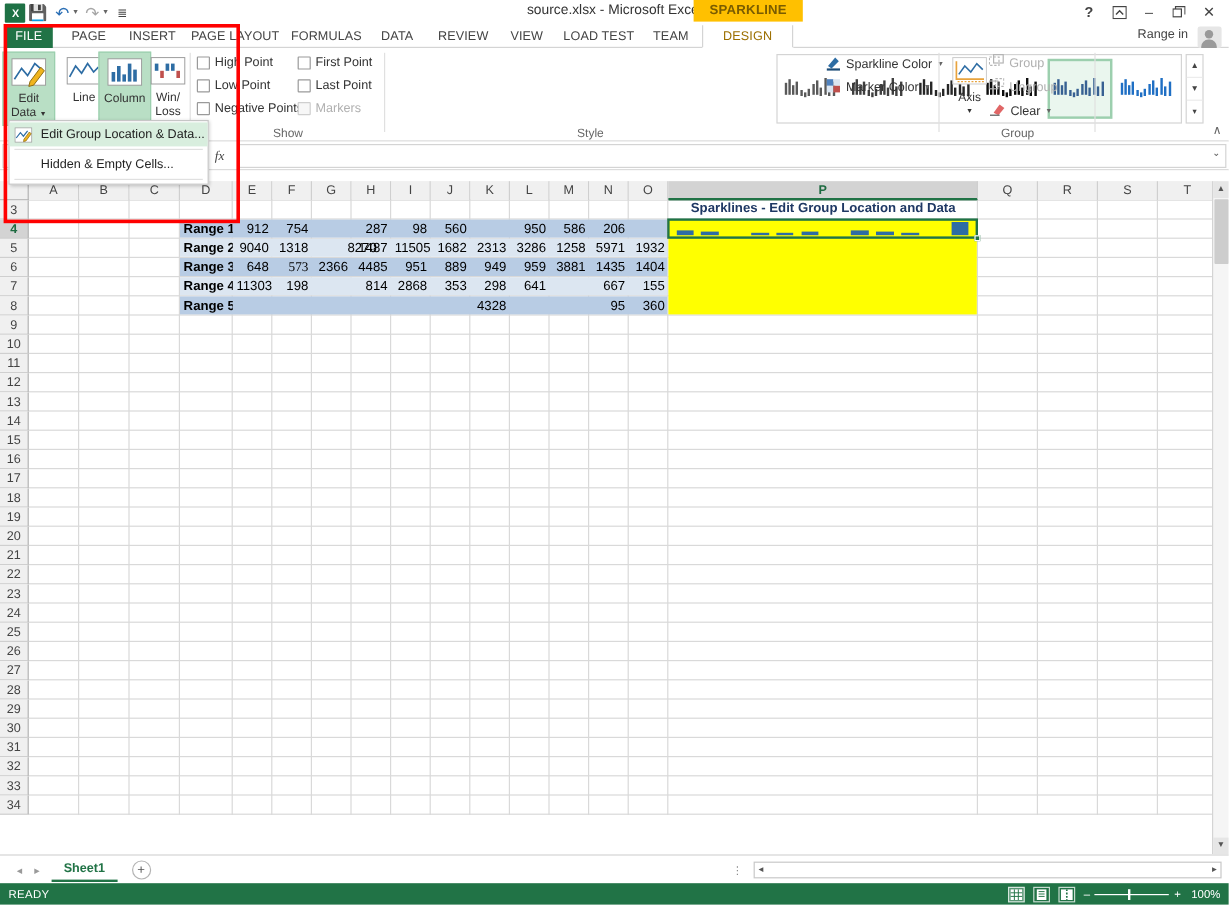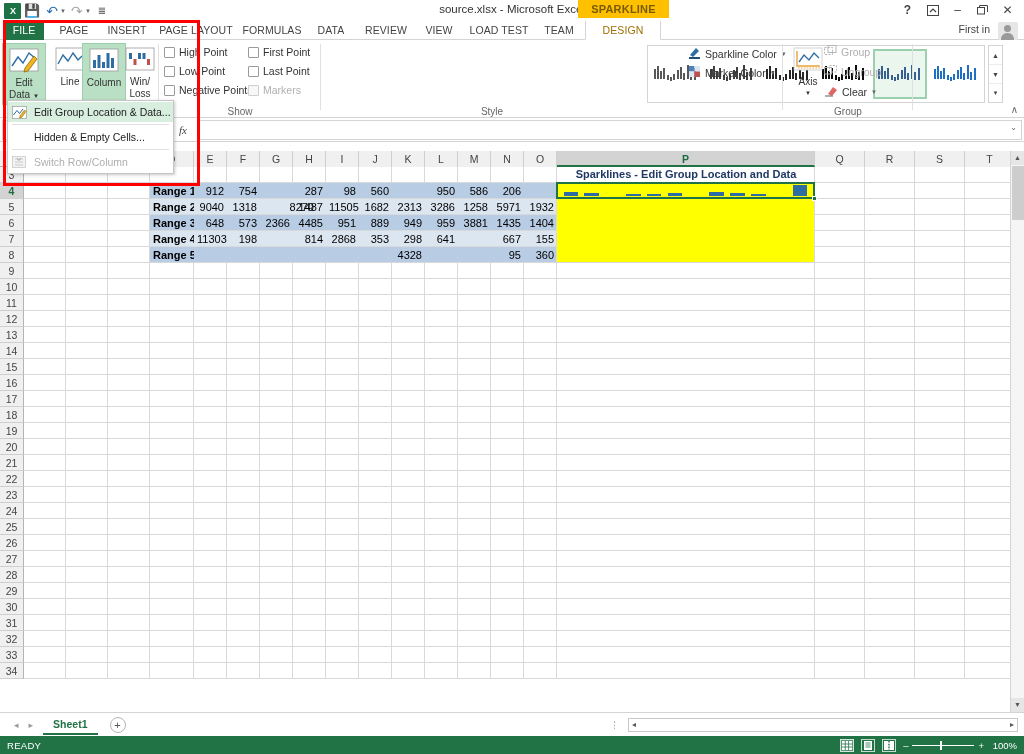--- a/index.html
+++ b/index.html
@@ -317,21 +317,21 @@
     <div class="tab" style="left:50px;width:48px;">PAGE</div>
     <div class="tab" style="left:102px;width:50px;">INSERT</div>
     <div class="tab" style="left:156px;width:80px;">PAGE LAYOUT</div>
     <div class="tab" style="left:240px;width:64px;">FORMULAS</div>
     <div class="tab" style="left:310px;width:42px;">DATA</div>
     <div class="tab" style="left:358px;width:56px;">REVIEW</div>
     <div class="tab" style="left:420px;width:38px;">VIEW</div>
     <div class="tab" style="left:464px;width:70px;">LOAD TEST</div>
     <div class="tab" style="left:538px;width:42px;">TEAM</div>
     <div class="tab design" style="left:585px;width:76px;">DESIGN</div>
-    <div class="signin">First in</div>
+    <div class="signin">Range in</div>
     <div class="avatar"></div>
   </div>
 
   <div class="ribbon">
 
     <div class="rgroup" style="left:0px;width:46px;">
       <div class="bigbtn active" style="left:2px;">
         <span class="glyph">
           <svg width="30" height="26" viewBox="0 0 30 26">
             <rect x="1" y="1" width="28" height="22" fill="#fff" stroke="#9a9a9a" stroke-width="0.8"></rect>
@@ -760,21 +760,21 @@
         <div class="cell num" style="left: 269px; top: 32px; width: 33px;">1487</div>
         <div class="cell num" style="left: 302px; top: 32px; width: 33px;">11505</div>
         <div class="cell num" style="left: 335px; top: 32px; width: 33px;">1682</div>
         <div class="cell num" style="left: 368px; top: 32px; width: 33px;">2313</div>
         <div class="cell num" style="left: 401px; top: 32px; width: 33px;">3286</div>
         <div class="cell num" style="left: 434px; top: 32px; width: 33px;">1258</div>
         <div class="cell num" style="left: 467px; top: 32px; width: 33px;">5971</div>
         <div class="cell num" style="left: 500px; top: 32px; width: 33px;">1932</div>
         <div class="cell bold" style="left: 126px; top: 48px; width: 44px;">Range 3</div>
         <div class="cell num" style="left: 170px; top: 48px; width: 33px;">648</div>
-        <div class="cell num" style="left: 203px; top: 48px; width: 33px;">573</div>
+        <div class="cell num" style="left: 203px; top: 48px; width: 33px; font-family: Liberation Serif, serif;">573</div>
         <div class="cell num" style="left: 236px; top: 48px; width: 33px;">2366</div>
         <div class="cell num" style="left: 269px; top: 48px; width: 33px;">4485</div>
         <div class="cell num" style="left: 302px; top: 48px; width: 33px;">951</div>
         <div class="cell num" style="left: 335px; top: 48px; width: 33px;">889</div>
         <div class="cell num" style="left: 368px; top: 48px; width: 33px;">949</div>
         <div class="cell num" style="left: 401px; top: 48px; width: 33px;">959</div>
         <div class="cell num" style="left: 434px; top: 48px; width: 33px;">3881</div>
         <div class="cell num" style="left: 467px; top: 48px; width: 33px;">1435</div>
         <div class="cell num" style="left: 500px; top: 48px; width: 33px;">1404</div>
         <div class="cell bold" style="left: 126px; top: 64px; width: 44px;">Range 4</div>
@@ -868,27 +868,17 @@
         </svg>
       </span>
       <span>Edit Group Location &amp; Data...</span>
     </div>
     <div class="menusep"></div>
     <div class="menuitem">
       <span class="mi-icon"></span>
       <span>Hidden &amp; Empty Cells...</span>
     </div>
     <div class="menusep"></div>
-    <div class="menuitem disabled">
-      <span class="mi-icon">
-        <svg width="14" height="12" viewBox="0 0 14 12">
-          <rect x="0.5" y="0.5" width="13" height="11" fill="#f2f2f2" stroke="#c4c4c4" stroke-width="0.7"></rect>
-          <path d="M3 3 H11 M3 6 H11 M3 9 H11" stroke="#bbb" stroke-width="0.7"></path>
-          <path d="M5 2 L7 4.5 L9 2" fill="none" stroke="#9a9a9a" stroke-width="0.8"></path>
-        </svg>
-      </span>
-      <span>Switch Row/Column</span>
-    </div>
   </div>
 
   <div class="annot" style="left:3px;top:20px;width:197px;height:166px;"></div>
 
 </div>
 
 </body></html>

